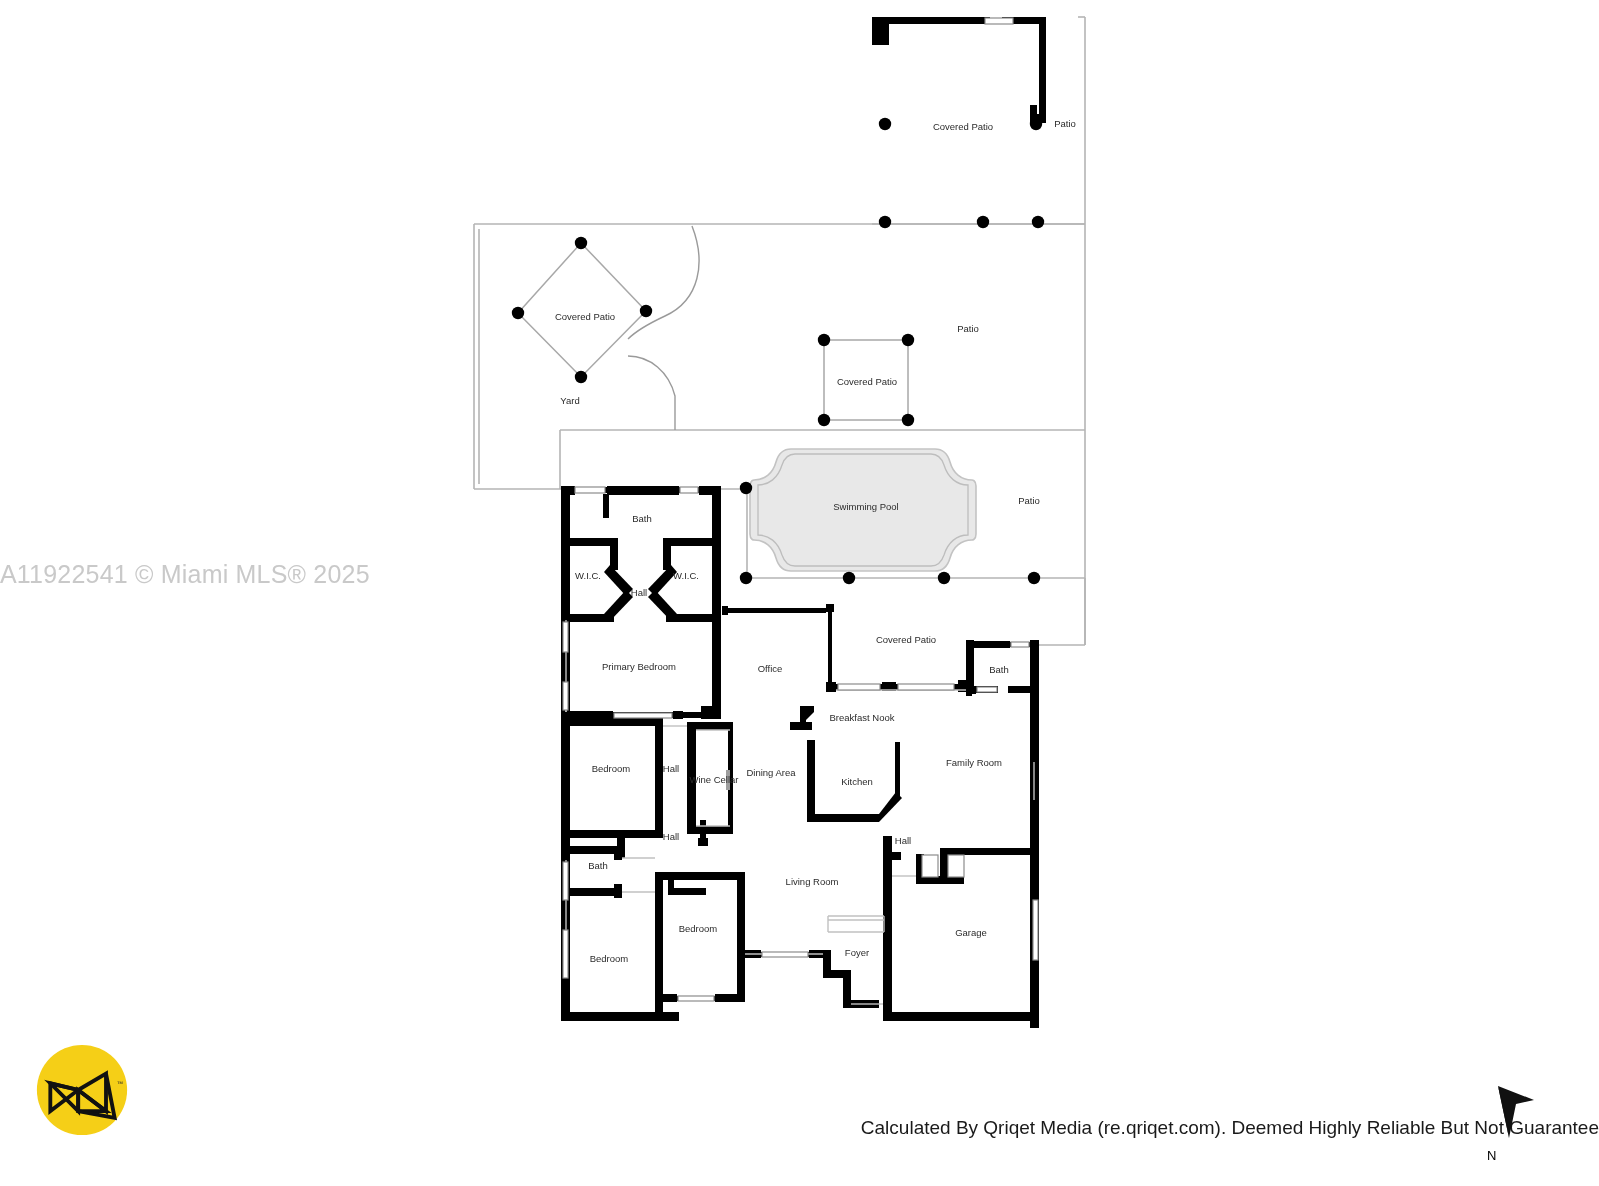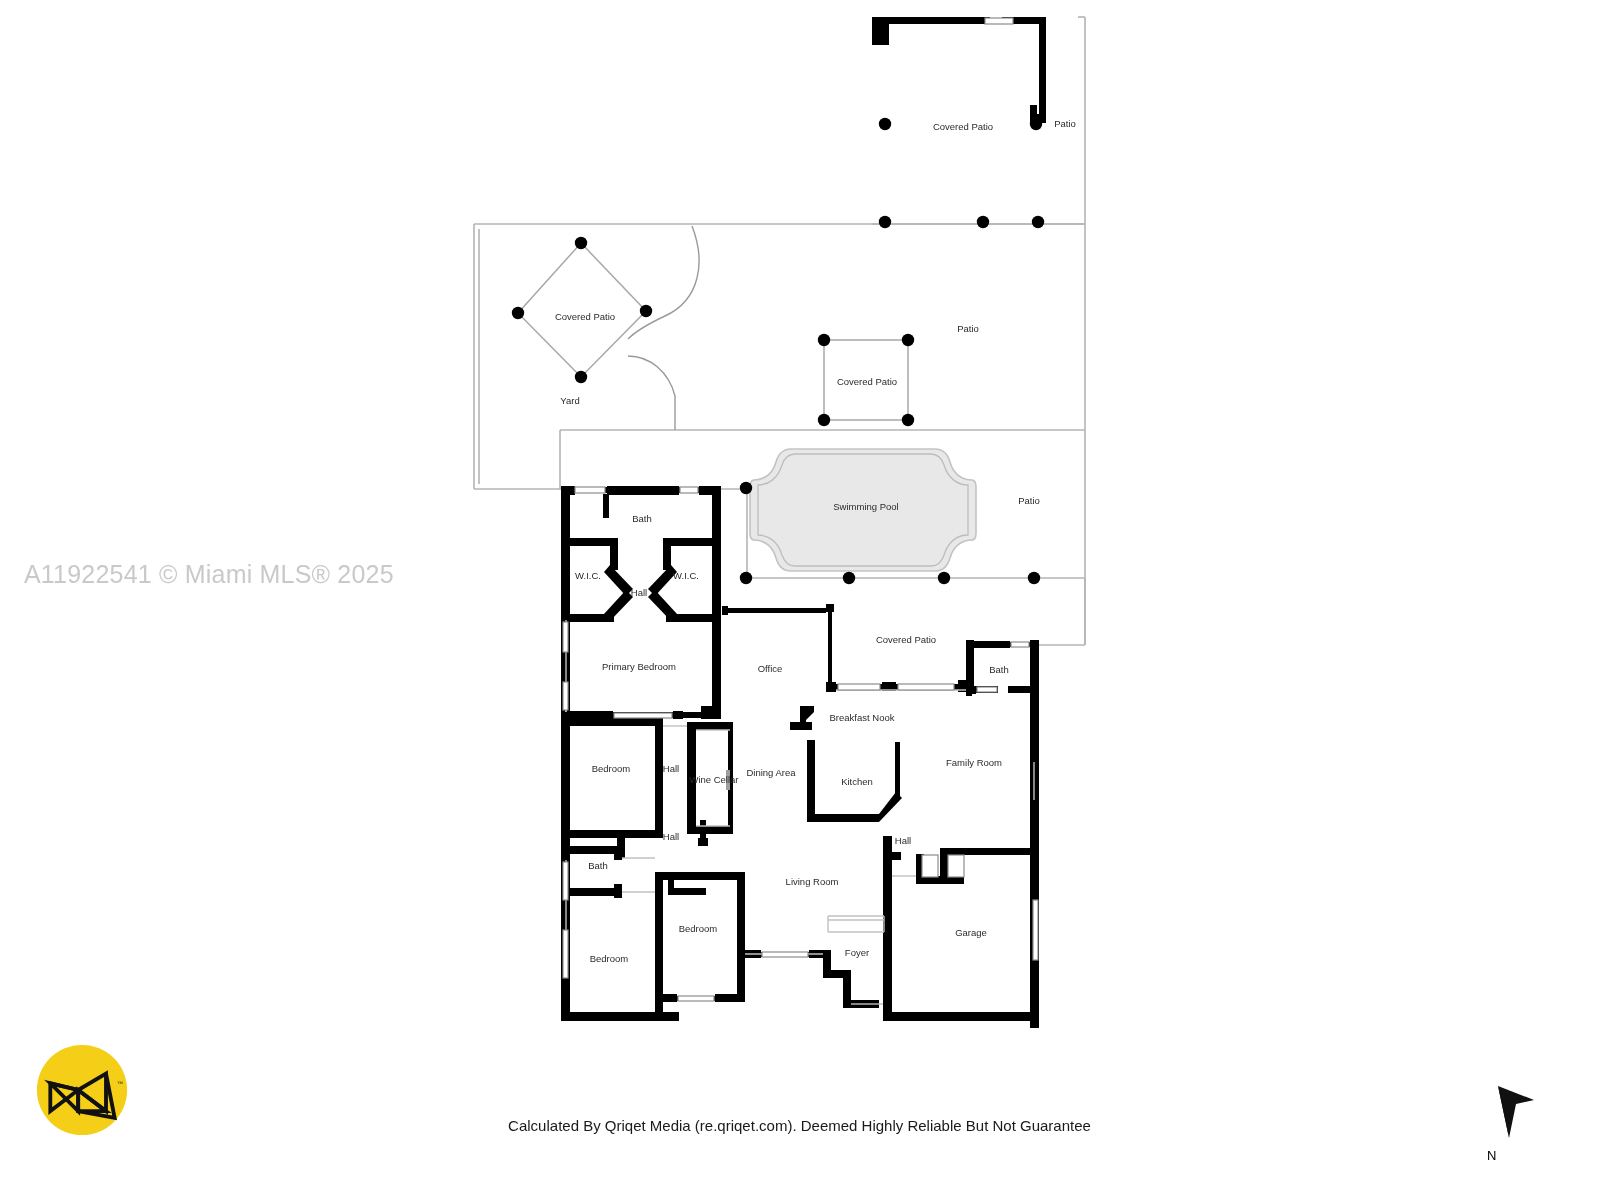--- a/index.html
+++ b/index.html
@@ -21,35 +21,35 @@
     height: 1186px;
   }
   #plan-svg {
     position: absolute;
     left: 0; top: 0;
     width: 1599px;
     height: 1186px;
   }
   .mls-watermark {
     position: absolute;
-    left: 24px;
+    left: 0;
     top: 560px;
     font-size: 25px;
     color: #c9c9c9;
     letter-spacing: 0.2px;
     white-space: nowrap;
     font-family: "Liberation Sans", sans-serif;
   }
   .footer-note {
     position: absolute;
     left: 0;
     top: 1117px;
     width: 1599px;
-    text-align: center;
-    font-size: 15px;
+    text-align: right;
+    font-size: 19px;
     color: #1a1a1a;
     font-family: "Liberation Sans", sans-serif;
   }
   .brand-logo {
     position: absolute;
     left: 34px;
     top: 1042px;
     width: 96px;
     height: 96px;
   }

